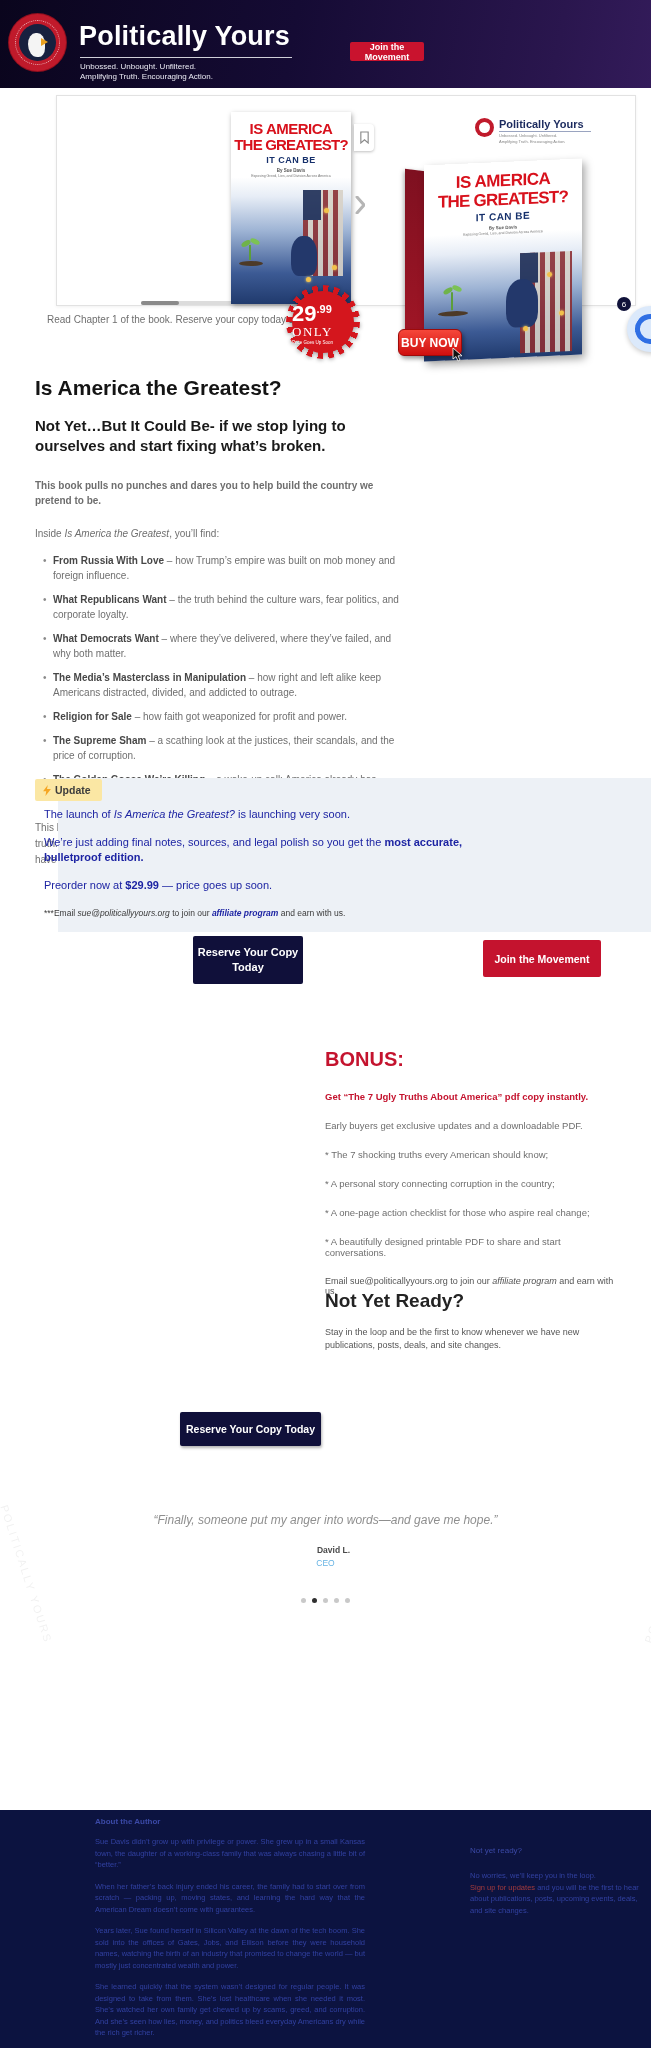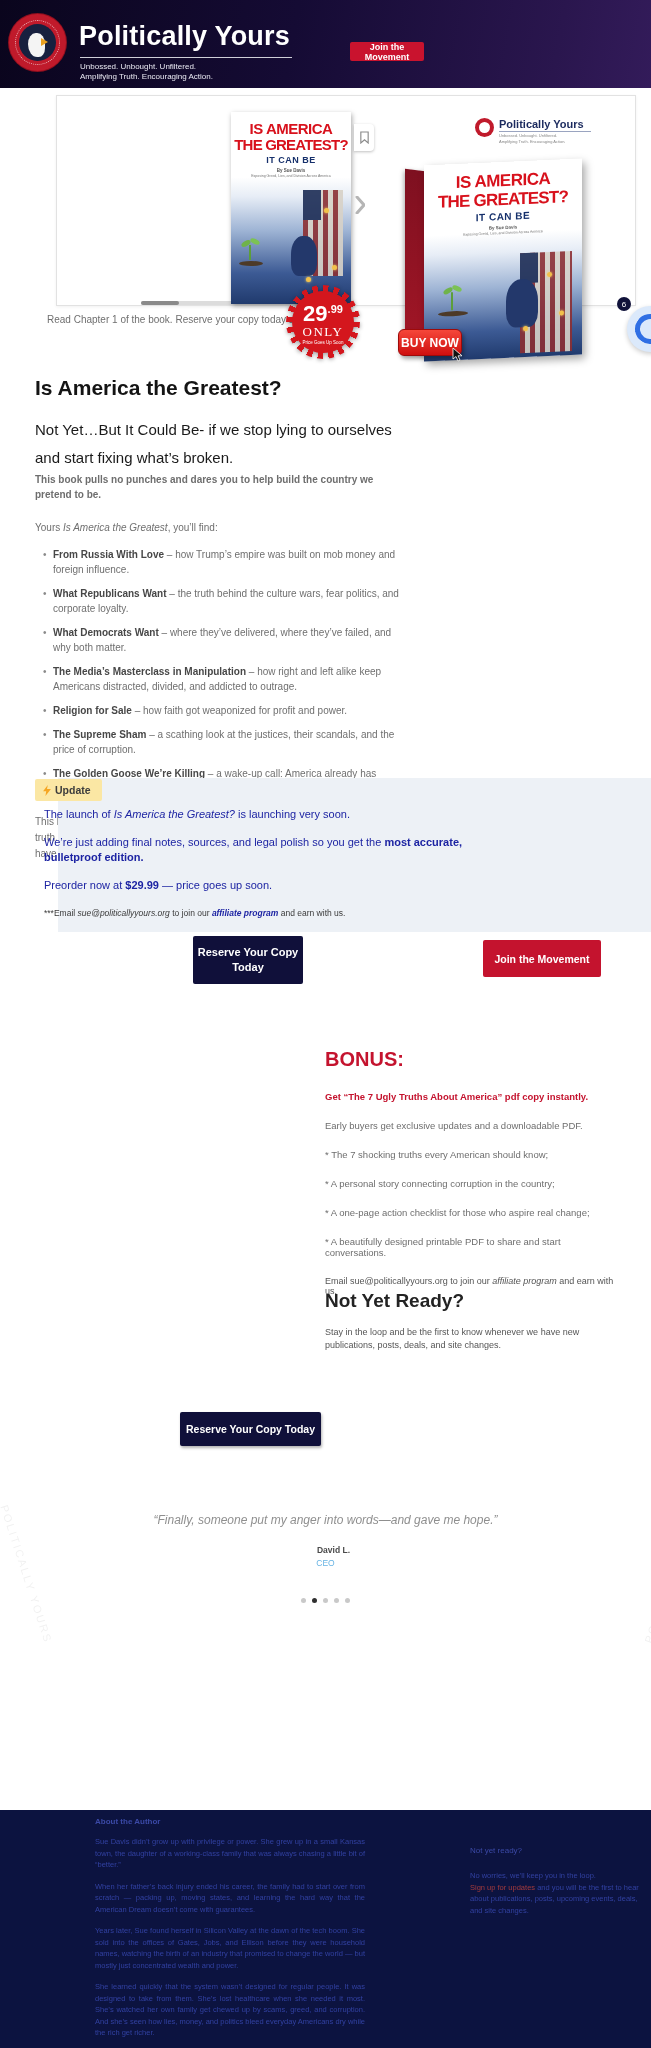--- a/index.html
+++ b/index.html
@@ -73,42 +73,42 @@
   .face .cov-t1,.face .cov-t2 { font-size:17px; line-height:19px; }
   .face .cov-t3 { font-size:10px; }
 
   
   .caption { position:absolute; left:47px; top:314px; width:262px; font-size:10px; color:#6f6f6f;
     white-space:nowrap; overflow:hidden; z-index:1; }
   .badge { position:absolute; left:286px; top:285px; width:74px; height:74px; z-index:6;
     background:repeating-conic-gradient(#d4161d 0 9deg, rgba(212,22,29,0) 9deg 18deg); border-radius:50%;
     filter:drop-shadow(0 1px 2px rgba(0,0,0,.4)); }
   .badge-core { position:absolute; inset:6px; background:#d4161d; border-radius:50%;
-    display:flex; flex-direction:column; align-items:center; justify-content:center; color:#fff; }
+    display:flex; flex-direction:column; align-items:flex-start; justify-content:center; color:#fff; }
   .price-line { line-height:18px; }
   .price-int { font-size:22px; font-weight:800; }
   .price-cents { font-size:11px; font-weight:800; vertical-align:8px; }
   .price-only { font-family:"Liberation Serif", serif; font-size:13px; letter-spacing:1.5px; line-height:13px; }
   .price-note { font-size:4.5px; margin-top:2px; }
   .buy { position:absolute; left:398px; top:329px; width:64px; height:27px; z-index:6;
     background:linear-gradient(#f5473a,#cf0f0f); border:1px solid #9e0a0a; border-radius:6px;
     color:#fff; font-size:12px; font-weight:800; box-shadow:2px 3px 4px rgba(0,0,0,.35);
     display:flex; align-items:center; justify-content:center; cursor:pointer; }
   .cursor-ico { position:absolute; left:452px; top:348px; z-index:7; width:12px; height:14px; }
   .chat-badge { position:absolute; left:617px; top:297px; width:14px; height:14px; border-radius:50%;
     background:#10123a; color:#fff; font-size:8px; display:flex; align-items:center; justify-content:center; z-index:8; }
   .chat-bubble { position:absolute; left:627px; top:306px; width:46px; height:46px; border-radius:50%;
     background:#dbe9fb; z-index:7; box-shadow:0 2px 5px rgba(0,0,0,.2); cursor:pointer; }
   .chat-bubble:before { content:""; position:absolute; inset:8px; border-radius:50%; border:5px solid #2f6fe4;
     border-right-color:transparent; transform:rotate(35deg); }
 
   
   .article { position:absolute; left:35px; top:376px; width:402px; color:#6f6f6f; }
   .article h1 { color:#141414; font-size:21px; font-weight:800; margin-bottom:16px; }
-  .article h2 { color:#1a1a1a; font-size:15px; font-weight:400; line-height:28px; width:370px; }
+  .article h2 { color:#1a1a1a; font-size:15px; font-weight:700; line-height:20px; margin-bottom:22px; width:370px; }
   .lead { font-size:10px; font-weight:bold; color:#6e6e6e; line-height:15px; margin-bottom:20px; width:350px; }
   .inside { font-size:10px; margin-bottom:14px; }
   .article ul { list-style:none; padding-left:8px; margin-bottom:18px; }
   .article li { font-size:10px; line-height:15px; margin-bottom:9px; padding-left:10px; position:relative; width:360px; }
   .article li:before { content:"•"; position:absolute; left:0; top:0; color:#8a8a8a; }
   .article li b { color:#474747; }
   .closing { font-size:10px; line-height:16px; width:365px; }
 
   
   .update-panel { position:absolute; left:58px; top:778px; width:593px; height:154px; background:#edf1f6; }
@@ -268,21 +268,21 @@
       <path d="M1 0v11l3-2.5 2 4.5 2-1-2-4.2h4z" fill="#111" stroke="#fff" stroke-width=".8"></path>
     </svg>
 
   <div class="chat-badge">6</div>
   <div class="chat-bubble"></div>
 
   <div class="article">
     <h1>Is America the Greatest?</h1>
     <h2>Not Yet…But It Could Be- if we stop lying to ourselves and start fixing what’s broken.</h2>
     <p class="lead">This book pulls no punches and dares you to help build the country we pretend to be.</p>
-    <p class="inside"><span>Yours </span><i>Is America the Greatest</i><span>, you’ll find:</span></p>
+    <p class="inside"><span>Inside </span><i>Is America the Greatest</i><span>, you’ll find:</span></p>
     <ul>
       <li><b>From Russia With Love</b><span> – how Trump’s empire was built on mob money and foreign influence.</span></li>
       <li><b>What Republicans Want</b><span> – the truth behind the culture wars, fear politics, and corporate loyalty.</span></li>
       <li><b>What Democrats Want</b><span> – where they’ve delivered, where they’ve failed, and why both matter.</span></li>
       <li><b>The Media’s Masterclass in Manipulation</b><span> – how right and left alike keep Americans distracted, divided, and addicted to outrage.</span></li>
       <li><b>Religion for Sale</b><span> – how faith got weaponized for profit and power.</span></li>
       <li><b>The Supreme Sham</b><span> – a scathing look at the justices, their scandals, and the price of corruption.</span></li>
       <li><b>The Golden Goose We’re Killing</b><span> – a wake-up call: America already has greatness, but greed, lies, and division are driving it into the ground.</span></li>
     </ul>
     <p class="closing"><span>This book doesn’t just ask </span><i>if America is the greatest</i><span>—it forces you to face the truth. And then it dares you to fight for the country we could be, before the one we have is gone for good.</span></p>

